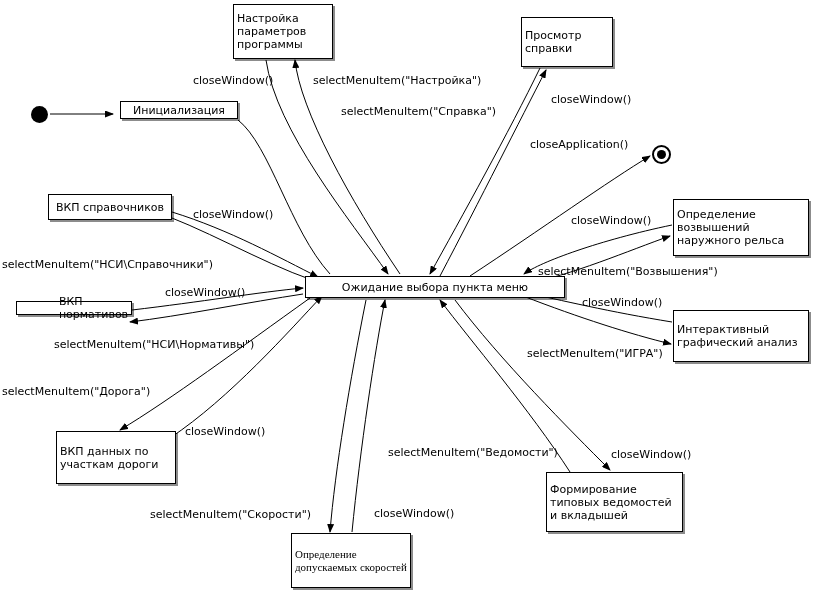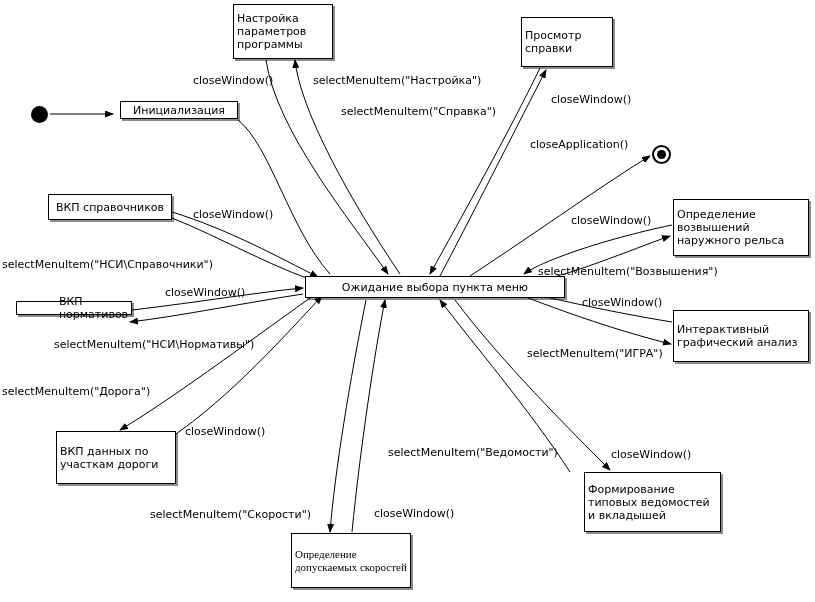--- a/index.html
+++ b/index.html
@@ -129,21 +129,21 @@
       </div>
       <div class="node" style="left: 16px; top: 301px; width: 116px; height: 14px; padding-left: 39px;">
         <span>ВКП нормативов</span>
       </div>
       <div class="node" style="left: 50px; top: 431px; width: 120px; height: 53px; margin-left: 6px;">
         <span>ВКП данных по участкам дороги</span>
       </div>
       <div class="node" style="left: 291px; top: 533px; width: 120px; height: 55px; font-family: Liberation Serif, serif;">
         <span>Определение допускаемых скоростей</span>
       </div>
-      <div class="node" style="left: 546px; top: 472px; width: 137px; height: 60px; margin-left: 38px;">
+      <div class="node" style="left: 546px; top: 472px; width: 137px; height: 60px;">
         <span>Формирование типовых ведомостей и вкладышей</span>
       </div>
       <div class="node" style="left: 673px; top: 310px; width: 136px; height: 52px;">
         <span>Интерактивный графический анализ</span>
       </div>
       <div class="node" style="left: 673px; top: 199px; width: 136px; height: 57px;">
         <span>Определение возвышений наружного рельса</span>
       </div>
       <div class="node" style="left: 305px; top: 276px; width: 260px; height: 22px;">
         <span>Ожидание выбора пункта меню</span>

